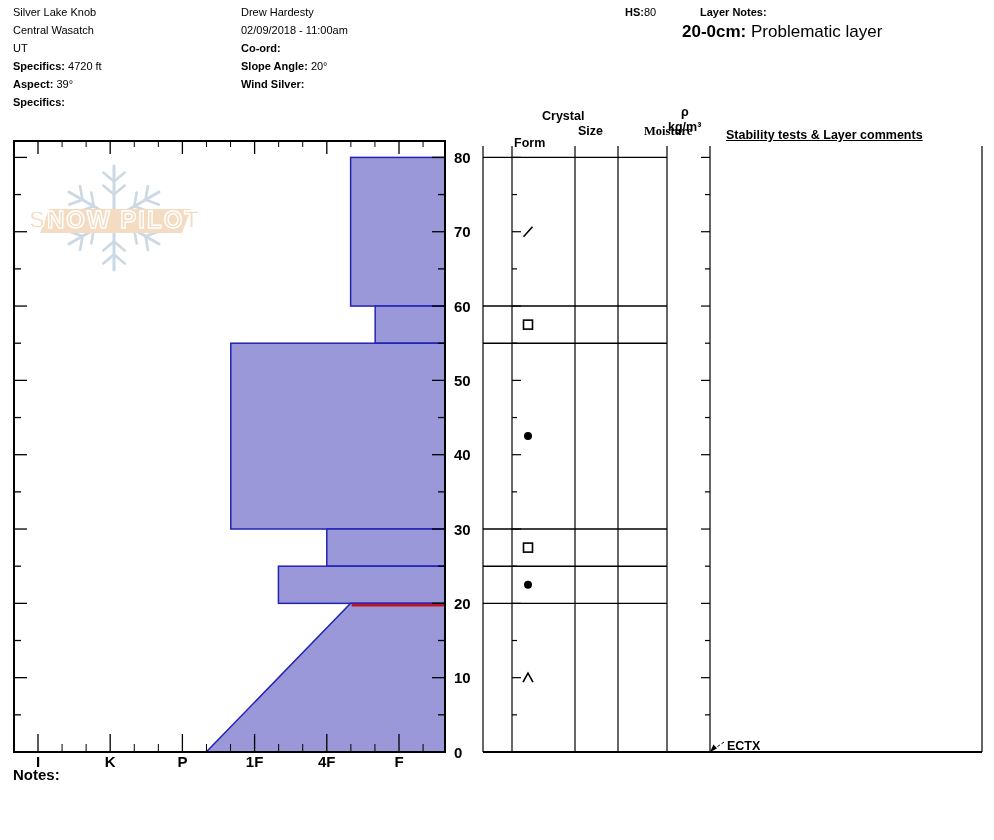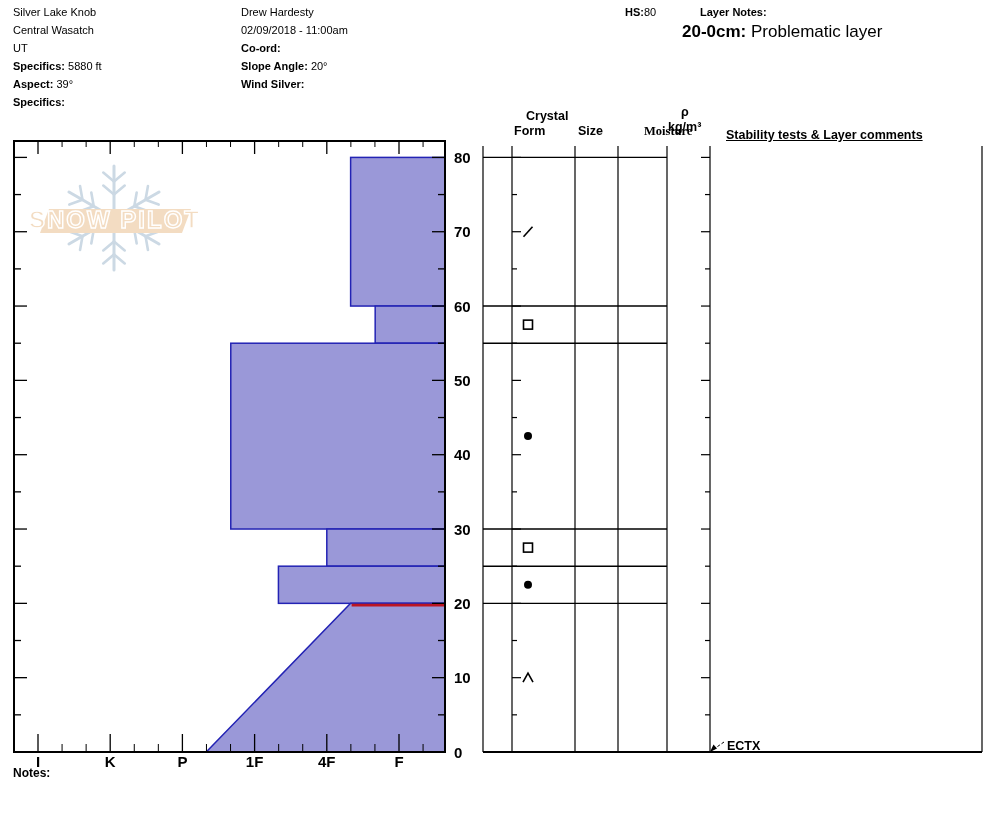--- a/index.html
+++ b/index.html
@@ -4,32 +4,32 @@
 <style>
   html,body{margin:0;padding:0;background:#fff;}
   .page{position:relative;width:994px;height:840px;background:#ffffff;
         font-family:"Liberation Sans",sans-serif;color:#000;overflow:hidden;}
   .hcol{position:absolute;}
   .hline{white-space:pre;font-size:11px;line-height:18px;}
   .b{font-weight:bold;}
   .note-line{white-space:pre;font-size:17px;line-height:14px;}
   .phead{position:absolute;font-weight:bold;font-size:12.5px;white-space:nowrap;}
   #profile-svg{position:absolute;left:0;top:0;}
-  .notes{position:absolute;left:13px;top:766px;font-weight:bold;font-size:12px;}
+  .notes{position:absolute;left:13px;top:766px;font-weight:bold;font-size:15px;}
 </style>
 </head>
 <body>
 
 <div class="page">
 
   <div class="hcol" style="left:13px;top:3px;">
     <div class="hline"><span class="b"></span><span>Silver Lake Knob</span></div>
     <div class="hline"><span class="b"></span><span>Central Wasatch</span></div>
     <div class="hline"><span class="b"></span><span>UT</span></div>
-    <div class="hline"><span class="b">Specifics:</span><span> 5880 ft</span></div>
+    <div class="hline"><span class="b">Specifics:</span><span> 4720 ft</span></div>
     <div class="hline"><span class="b">Aspect:</span><span> 39°</span></div>
     <div class="hline"><span class="b">Specifics:</span><span></span></div>
   </div>
 
   <div class="hcol" style="left:193px;top:3px;margin-left:48px;">
     <div class="hline"><span class="b"></span><span>Drew Hardesty</span></div>
     <div class="hline"><span class="b"></span><span>02/09/2018 - 11:00am</span></div>
     <div class="hline"><span class="b">Co-ord:</span><span></span></div>
     <div class="hline"><span class="b">Slope Angle:</span><span> 20°</span></div>
     <div class="hline"><span class="b">Wind Silver:</span><span></span></div>
@@ -217,22 +217,22 @@
       <rect x="523.5" y="320.13125" width="9" height="9" fill="none" stroke="#000000" stroke-width="1.6"></rect>
       <circle cx="528" cy="436.11875" r="4" fill="#000000"></circle>
       <rect x="523.5" y="543.10625" width="9" height="9" fill="none" stroke="#000000" stroke-width="1.6"></rect>
       <circle cx="528" cy="584.76875" r="4" fill="#000000"></circle>
       <path d="M523,682.175 L528,673.175 L533,682.175" fill="none" stroke="#000000" stroke-width="1.6"></path>
       <line x1="724" y1="742" x2="714" y2="749" stroke="#000000" stroke-width="1" stroke-dasharray="3,2"></line>
       <polygon points="710,752 717,748.5 713.5,744.5" fill="#000000"></polygon>
       <text x="727" y="750" font-size="12.5" font-weight="bold">ECTX</text>
     </svg>
 
-  <div class="phead" style="left:526px;top:109px;">Crystal</div>
-  <div class="phead" style="left:514px;top:124px;">Form</div>
+  <div class="phead" style="left:542px;top:109px;">Crystal</div>
+  <div class="phead" style="left:514px;top:136px;">Form</div>
   <div class="phead" style="left:578px;top:124px;">Size</div>
   <div class="phead" style="left:644px;top:124px;font-family:Liberation Serif, serif;">Moisture</div>
   <div class="phead" style="left:681px;top:105px;">ρ</div>
   <div class="phead" style="left:668px;top:120px;">kg/m³</div>
   <div class="phead" style="left:726px;top:128px;text-decoration:underline;">Stability tests &amp; Layer comments</div>
 
   <div class="notes">Notes:</div>
 </div>
 
 </body></html>

